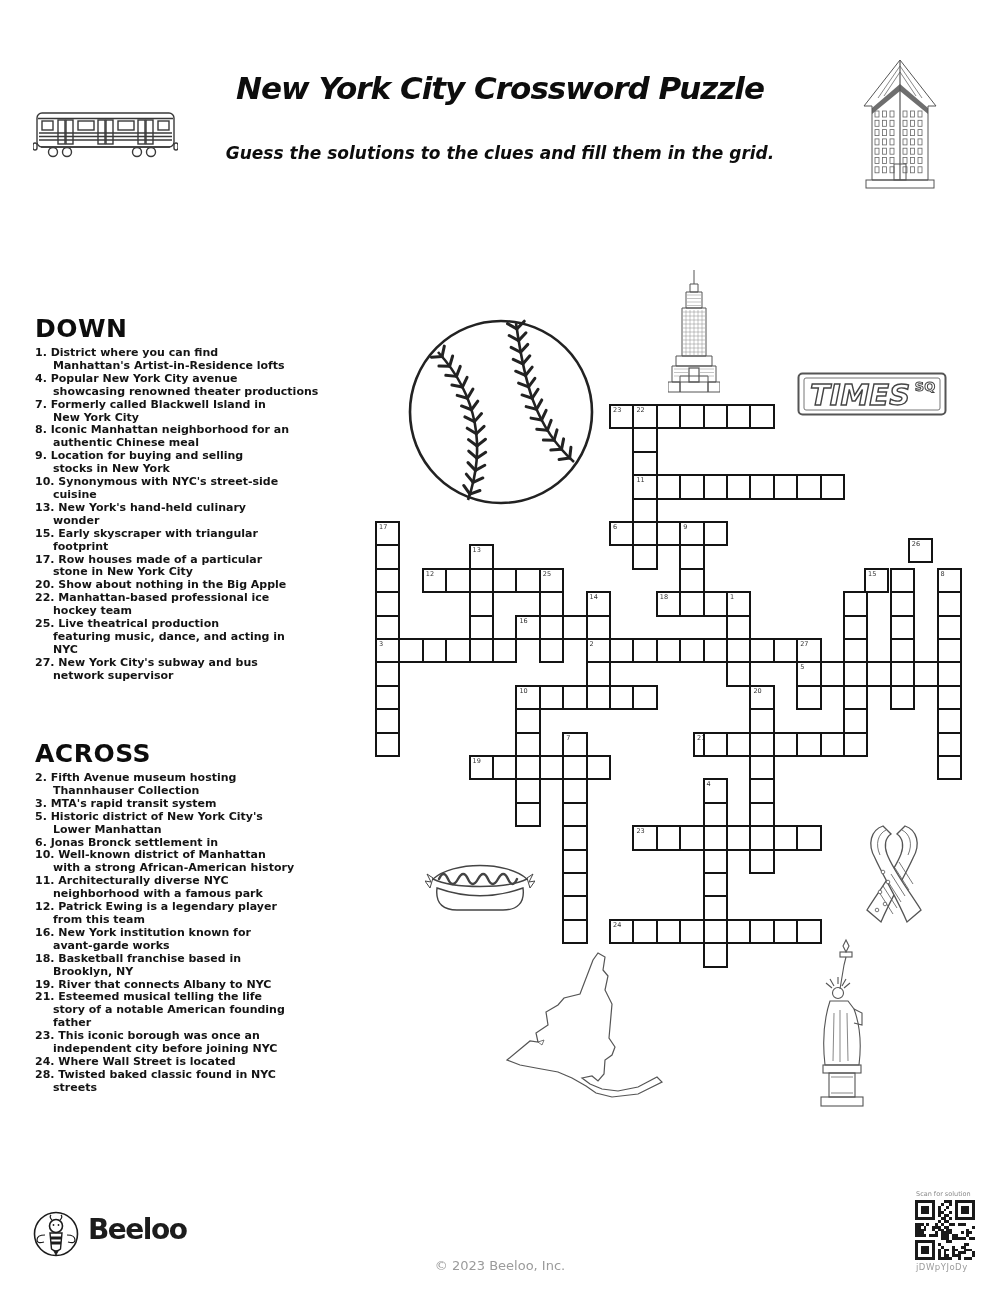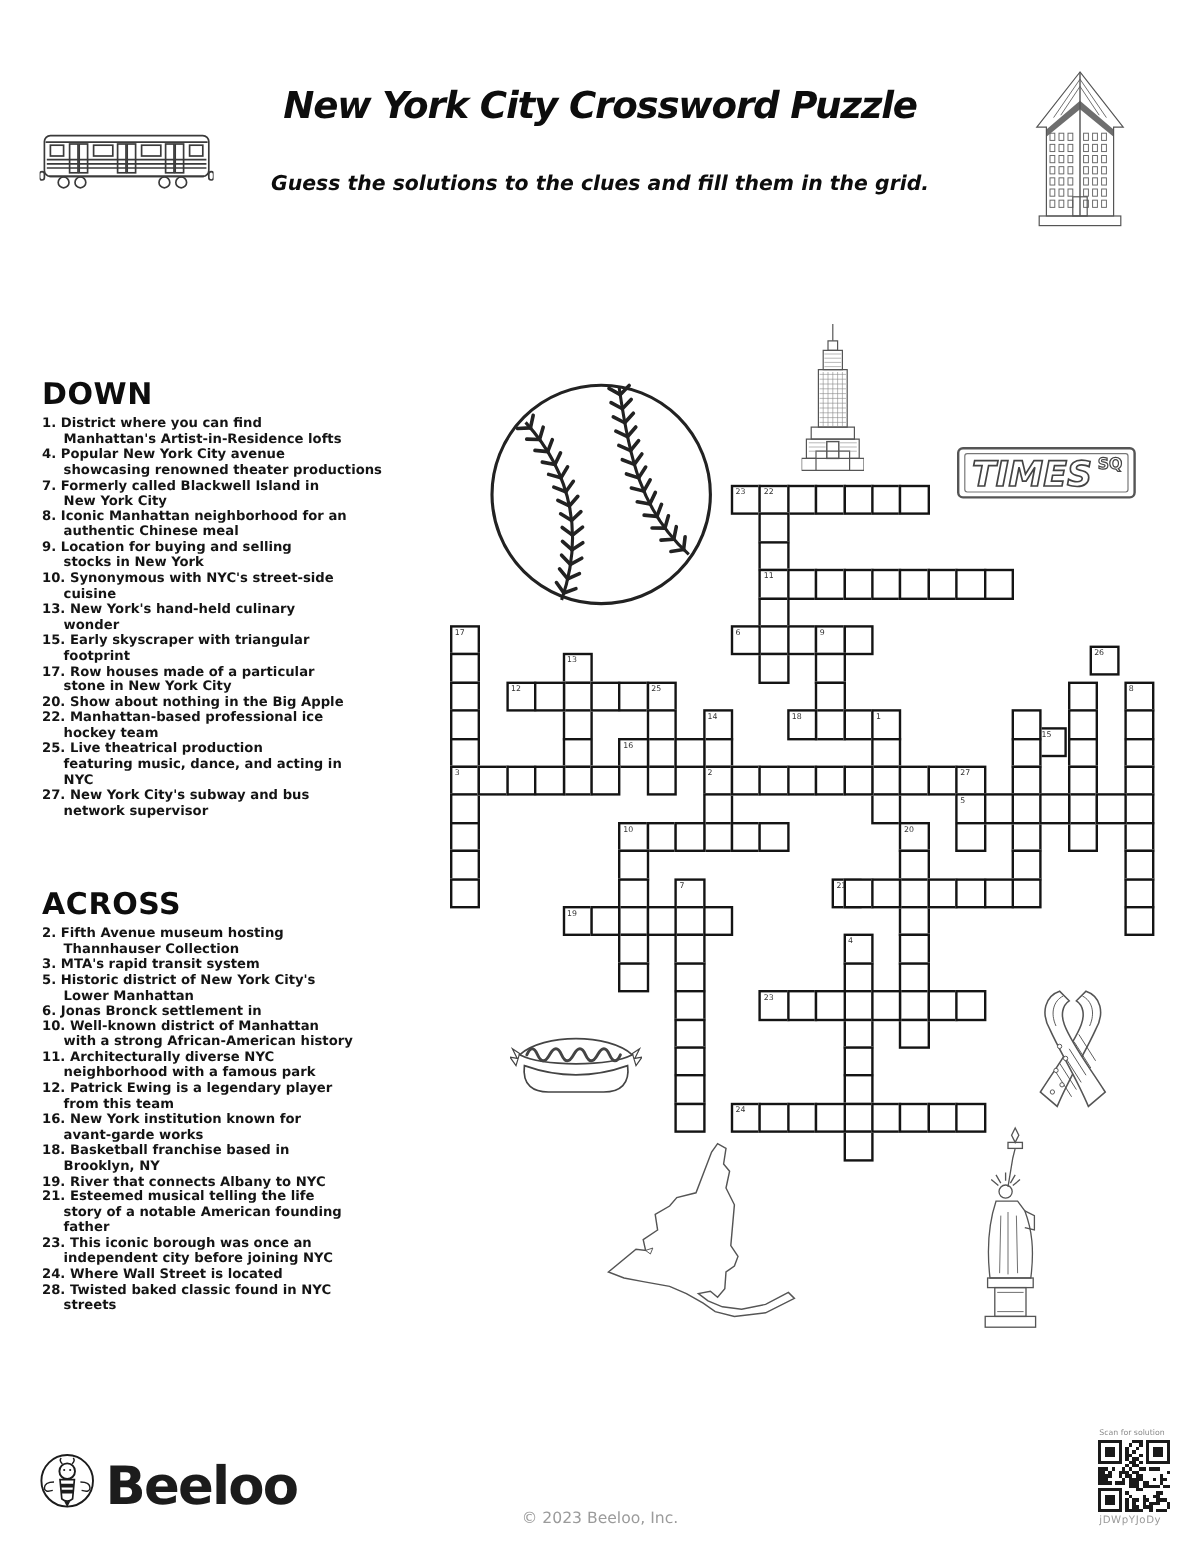--- a/index.html
+++ b/index.html
@@ -15,21 +15,21 @@
   .clue{font-size:11px;font-weight:bold;line-height:12.9px;padding-left:18px;text-indent:-18px;
         white-space:pre-line;color:#141414;}
   #grid{left:375px;top:404px;width:588px;height:564px;}
   .cell{position:absolute;width:25.4px;height:25.4px;box-sizing:border-box;
         border:2px solid #141414;background:#fff;}
   .cellnum{position:absolute;top:0px;left:2px;font-size:6.5px;line-height:8px;color:#333;
            font-family:"DejaVu Sans",sans-serif;}
   .copyright{left:0;right:0;top:1258px;text-align:center;font-size:13px;color:#9b9b9b;}
   .qr-label{left:916px;top:1190px;font-size:6.5px;color:#8a8a8a;}
   .qr-text{left:916px;top:1262px;font-size:8.5px;color:#9b9b9b;letter-spacing:0.5px;}
-  .brand-text{left:88px;top:1213px;font-size:44px;font-weight:bold;letter-spacing:-1.5px;color:#1c1c1c;}
+  .brand-text{left:88px;top:1213px;font-size:28px;font-weight:bold;letter-spacing:-1.5px;color:#1c1c1c;}
   svg{display:block;}
 </style>
 </head>
 <body>
 
 <div id="page">
 
   <div class="abs title">New York City Crossword Puzzle</div>
   <div class="abs subtitle">Guess the solutions to the clues and fill them in the grid.</div>
 
@@ -352,21 +352,21 @@
       </div>
       <div class="cell" style="left: 70.2px; top: 163.8px;"></div>
       <div class="cell" style="left: 117px; top: 163.8px;"></div>
       <div class="cell" style="left: 140.4px; top: 163.8px;"></div>
       <div class="cell" style="left: 163.8px; top: 163.8px;">
         <span class="cellnum">25</span>
       </div>
       <div class="cell" style="left: 163.8px; top: 187.2px;"></div>
       <div class="cell" style="left: 163.8px; top: 210.6px;"></div>
       <div class="cell" style="left: 163.8px; top: 234px;"></div>
-      <div class="cell" style="left: 489px; top: 163.8px; margin-top: 38px;">
+      <div class="cell" style="left: 489px; top: 163.8px;">
         <span class="cellnum">15</span>
       </div>
       <div class="cell" style="left: 468px; top: 187.2px;"></div>
       <div class="cell" style="left: 468px; top: 210.6px;"></div>
       <div class="cell" style="left: 468px; top: 234px;"></div>
       <div class="cell" style="left: 468px; top: 257.4px;"></div>
       <div class="cell" style="left: 468px; top: 280.8px;"></div>
       <div class="cell" style="left: 468px; top: 304.2px;"></div>
       <div class="cell" style="left: 468px; top: 327.6px;"></div>
       <div class="cell" style="left: 561.6px; top: 163.8px;">

